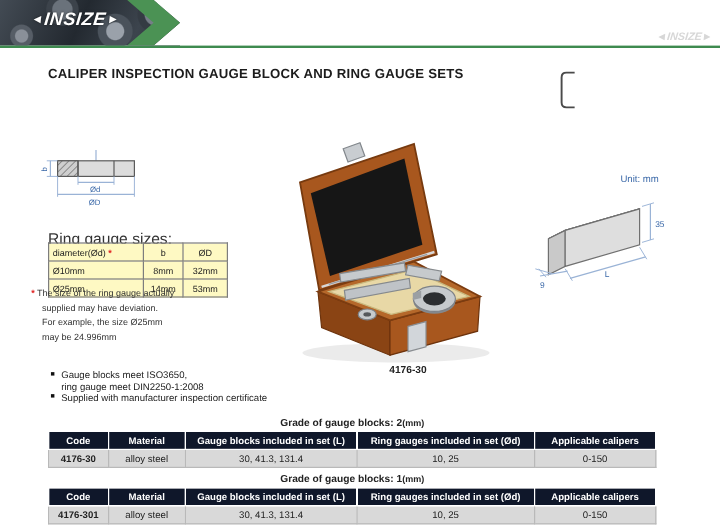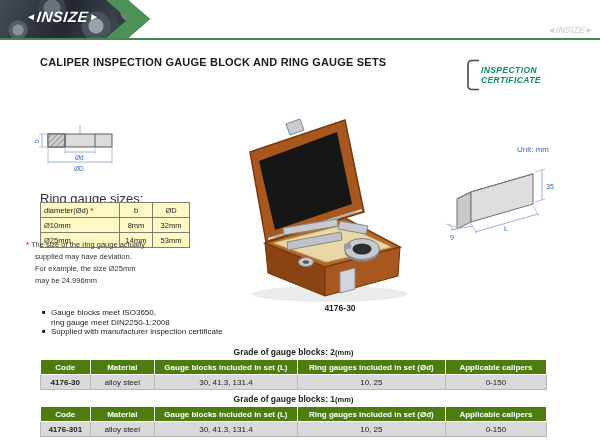--- a/index.html
+++ b/index.html
@@ -59,21 +59,21 @@
   .block-svg{position:absolute;left:446px;top:154px}
   
   .spec{position:absolute;left:40px;width:507px}
   .spec1{top:347px}
   .spec2{top:394px}
   .grade-row{display:flex;justify-content:center;align-items:flex-end;margin-bottom:2px}
   .grade-label{font-size:8.5px;font-weight:bold;color:#222}
   .unit-mm{font-size:7.5px;font-weight:bold;color:#222}
   .spec table{width:100%;border-collapse:collapse;table-layout:fixed}
   .spec th{
-    background:#4d7c0f;color:#fff;font-weight:bold;font-size:8px;
+    background:#0f172a;color:#fff;font-weight:bold;font-size:8px;
     padding:2.5px 1px;border:1px solid #fff;white-space:nowrap;overflow:hidden
   }
   .spec td{
     background:#d9d9d9;color:#222;font-size:8px;text-align:center;
     padding:2.5px 1px;border:1px solid #b9b9b9;border-top:1px solid #fff;white-space:nowrap
   }
   .spec td.code{font-weight:bold}
   .spec .w1{width:9.5%}.spec .w2{width:12.5%}.spec .w3{width:28.5%}.spec .w4{width:29.5%}.spec .w5{width:20%}
   svg text{font-family:"Liberation Sans",sans-serif}
 </style>
@@ -91,24 +91,20 @@
   <polygon points="2,0 24,0 46,19 24,38 2,38 24,19" fill="#4b9254"></polygon>
 </svg>
 <div class="green-line"></div>
 <div class="watermark">◄INSIZE►</div>
 
 <div class="page-title">CALIPER INSPECTION GAUGE BLOCK AND RING GAUGE SETS</div>
 <div class="badge">
   <svg width="13" height="32" viewBox="0 0 13 32">
     <path d="M13,1.5 H6 Q2,1.5 2,5.5 V26.5 Q2,30.5 6,30.5 H13" fill="none" stroke="#4a4a4a" stroke-width="1.6"></path>
   </svg>
-  <div class="badge-text">
-    <div>INSPECTION</div>
-    <div>CERTIFICATE</div>
-  </div>
 </div>
 
 <svg class="ring-diagram" width="145" height="52" viewBox="0 0 145 52">
   <defs>
     <pattern id="hatch" width="4" height="4" patternTransform="rotate(45)" patternUnits="userSpaceOnUse">
       <rect width="4" height="4" fill="#cfcfcf"></rect>
       <line x1="0" y1="0" x2="0" y2="4" stroke="#6f6f6f" stroke-width="1.2"></line>
     </pattern>
   </defs>
 

